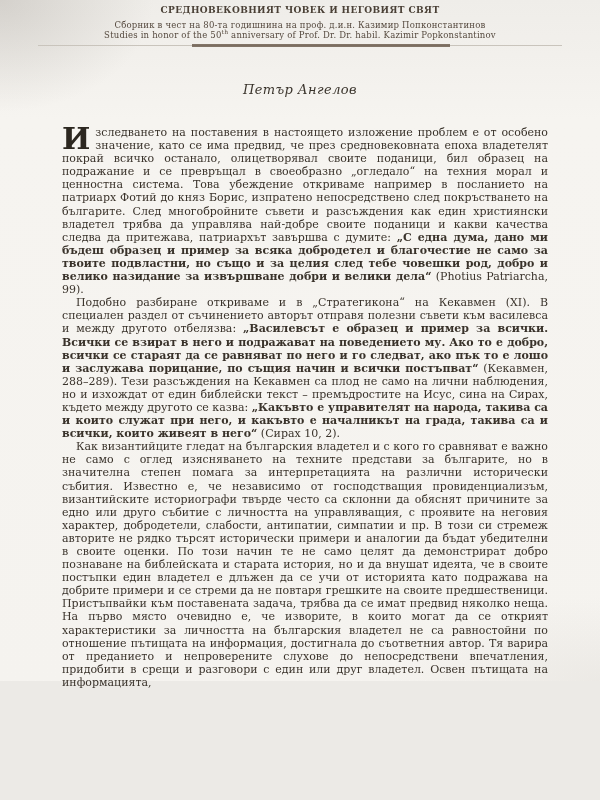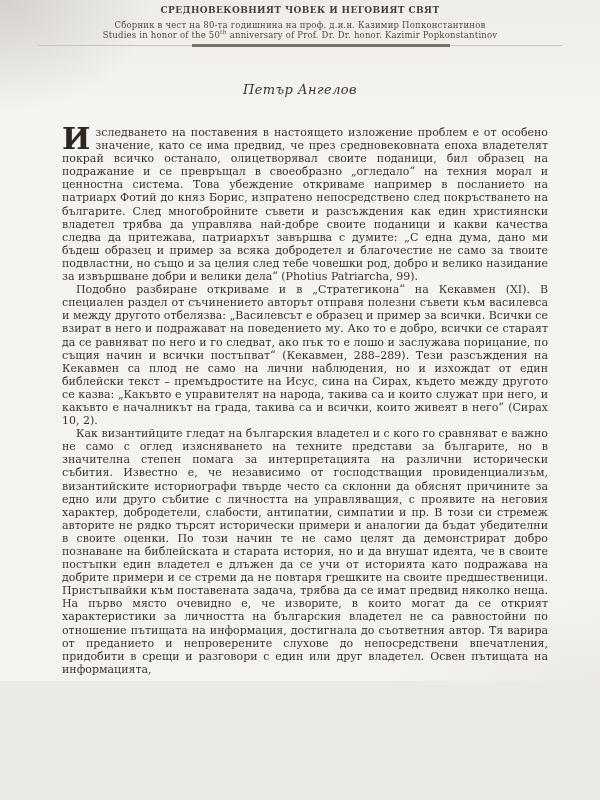--- a/index.html
+++ b/index.html
@@ -30,35 +30,35 @@
   
   .title{margin:33px 30px 0 30px;text-align:center;font-size:15.5px;line-height:19px;
          font-weight:bold;color:#2f2a24;letter-spacing:1.6px;}
   .author{margin-top:15px;text-align:center;font-style:italic;font-size:13px;color:#3a342c;letter-spacing:0.4px;}
   
   .body{margin:29px 54px 0 62px;width:486px;text-align:justify;
         font-size:11px;line-height:13.1px;color:#39322a;}
   .para{margin:0;}
   .para.indent{text-indent:14px;}
   .dropcap{float:left;font-size:30px;line-height:24px;padding:1px 5px 0 0;color:#2c2720;font-weight:bold;}
-  .b{font-weight:normal;}
+  .b{font-weight:bold;}
   
   .footer{position:absolute;left:0;bottom:24px;width:100%;text-align:center;
           font-size:11px;color:#454039;letter-spacing:1px;}
 </style>
 </head>
 <body>
 
 <div class="page">
 
   <div class="hdr">
     <div class="hdr-line">СРЕДНОВЕКОВНИЯТ ЧОВЕК И НЕГОВИЯТ СВЯТ</div>
     <div class="hdr-gap"></div>
     <div class="hdr-line hdr-sub">Сборник в чест на 80-та годишнина на проф. д.и.н. Казимир Попконстантинов</div>
-    <div class="hdr-line hdr-sub"><span>Studies in honor of the 50</span><span class="sup">th</span><span> anniversary of Prof. Dr. Dr. honor. Kazimir Popkonstantinov</span></div>
+    <div class="hdr-line hdr-sub"><span>Studies in honor of the 50</span><span class="sup">th</span><span> anniversary of Prof. Dr. Dr. habil. Kazimir Popkonstantinov</span></div>
   </div>
 
   <div class="header-rule">
     <span class="rule-dark"></span>
   </div>
 
   <h1 class="title">
   </h1>
 
   <div class="author">Петър Ангелов</div>

